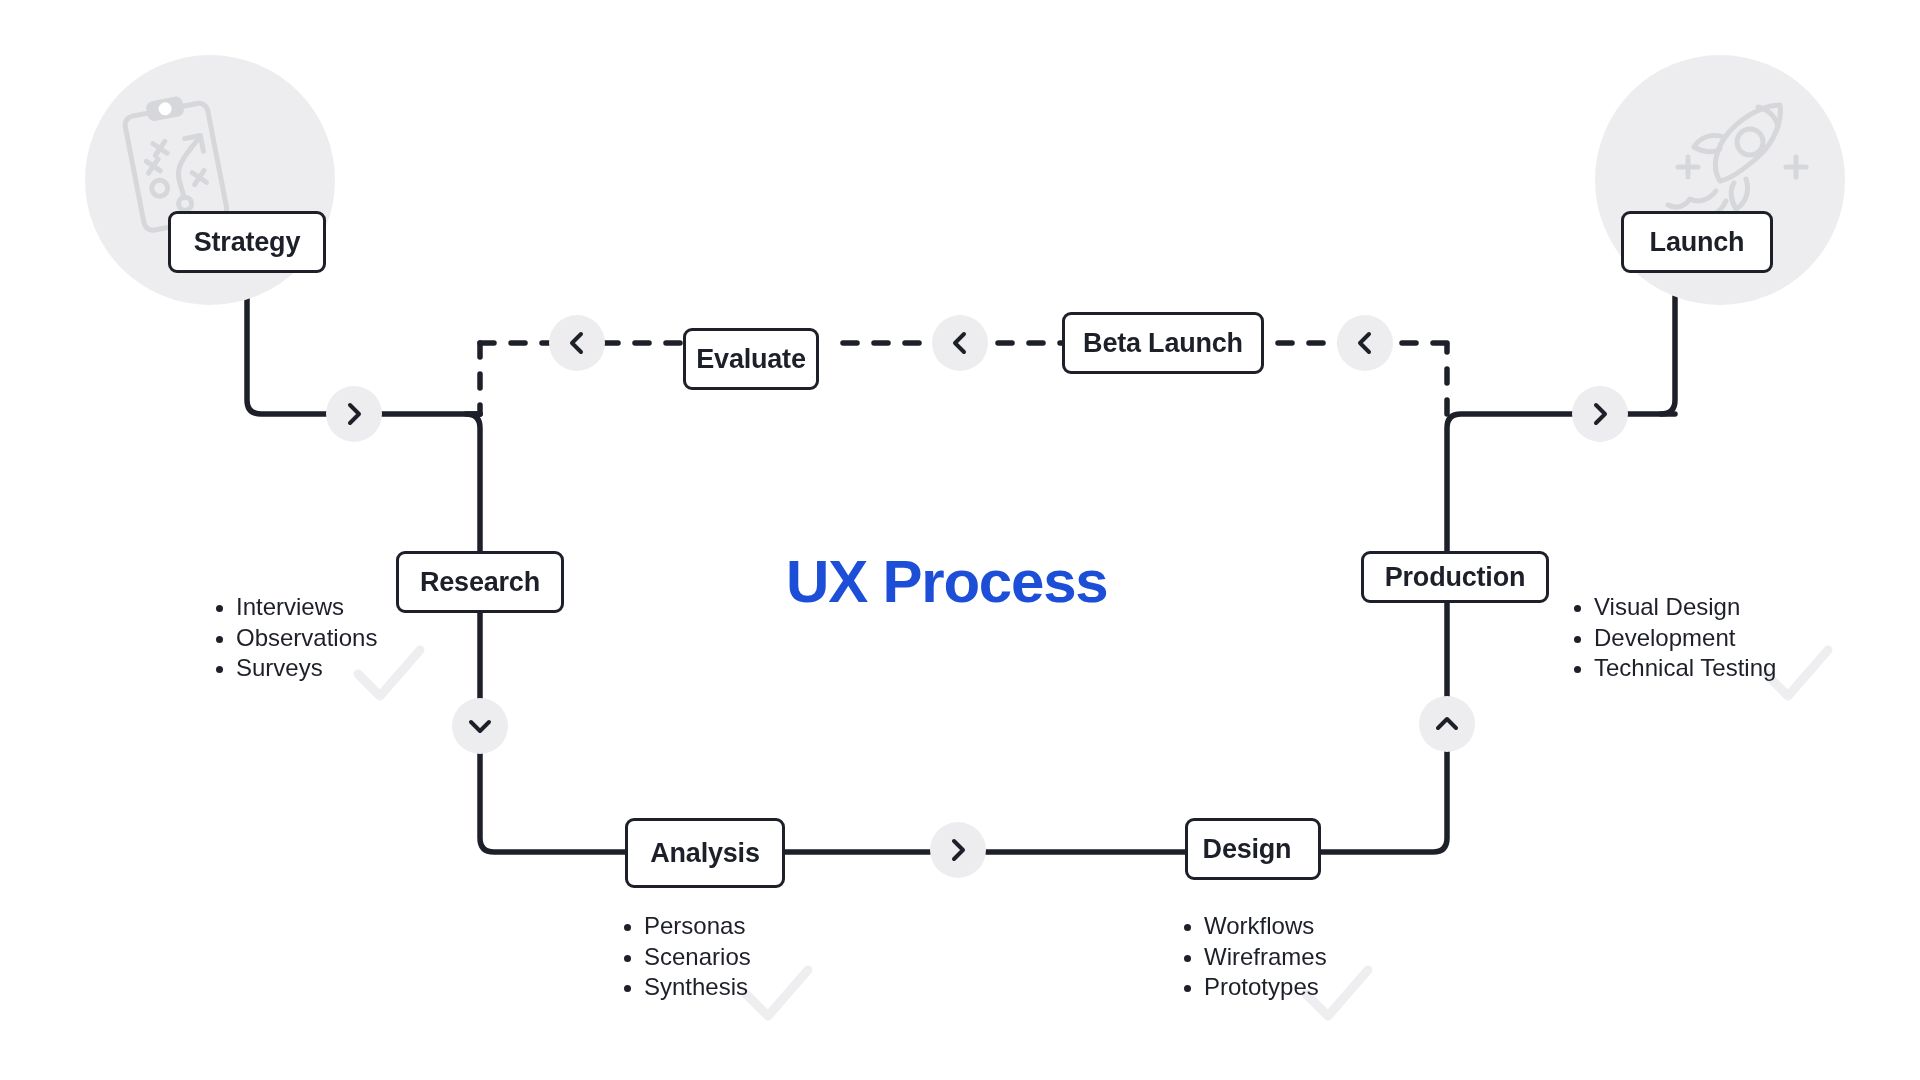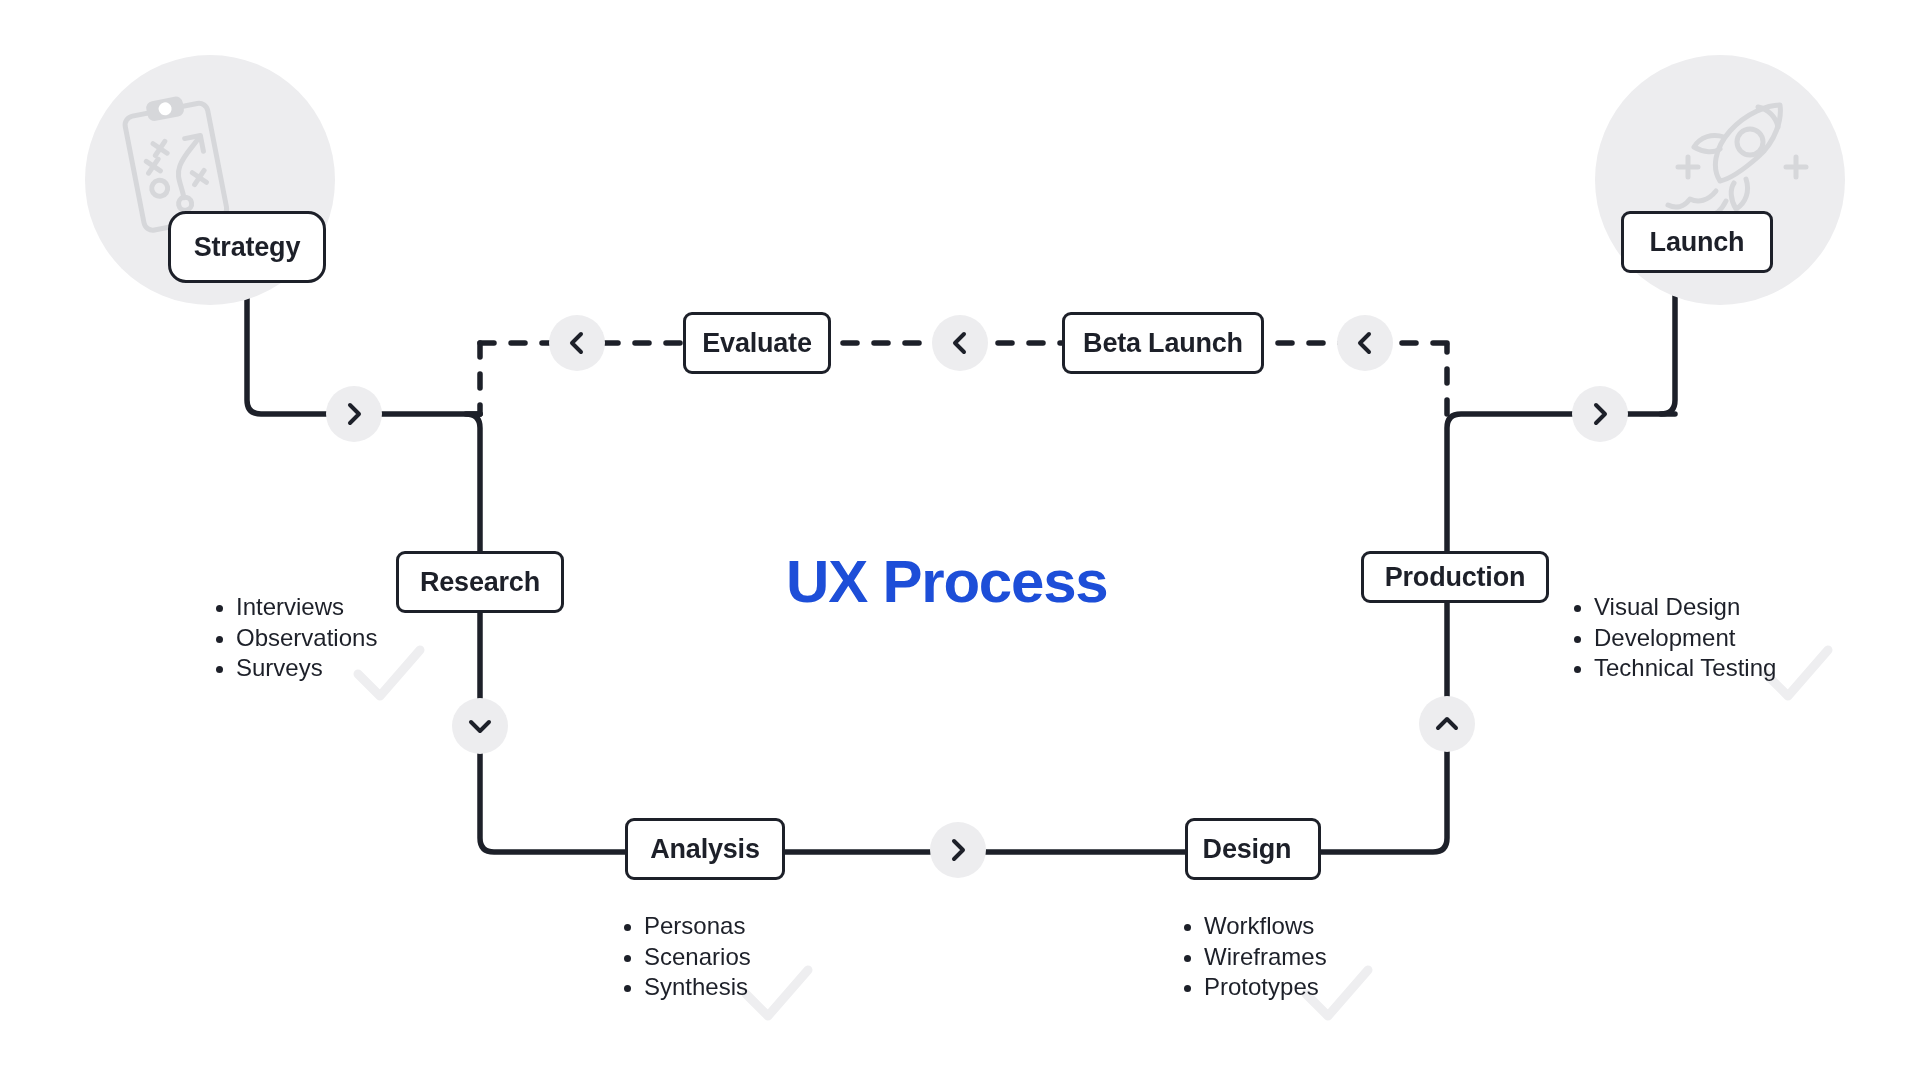--- a/index.html
+++ b/index.html
@@ -141,21 +141,21 @@
       <circle cx="58.5" cy="15" r="6.5" fill="#ffffff" stroke="none"></circle>
       <path d="M40 47 L52 59 M52 47 L40 59"></path>
       <path d="M30 63 L42 75 M42 63 L30 75"></path>
       <path d="M73 83 L85 95 M85 83 L73 95"></path>
       <circle cx="38" cy="92" r="8"></circle>
       <circle cx="60" cy="112" r="6.5"></circle>
       <path d="M60 106 C 60 92, 56 84, 62 74 C 68 64, 78 58, 86 50"></path>
       <path d="M72 48 L88 48 L88 64"></path>
     </g>
   </svg>
-  <div class="node" style="left:168px; top:211px; width:158px; height:72px;border-radius:18px;">
+  <div class="node" style="left:168px; top:211px; width:158px; height:62px;">
     <span>Strategy</span>
   </div>
 
   <div class="halo" style="left:1595px; top:55px; width:250px; height:250px;"></div>
   <svg class="halo-icon" style="left:1650px; top:95px;" width="160" height="150" viewBox="0 0 160 150" aria-hidden="true">
     <g fill="none" stroke="#d6d7da" stroke-width="5" stroke-linecap="round" stroke-linejoin="round">
       <path d="M70 86 C 62 74, 64 54, 80 36 C 96 18, 118 10, 130 10 C 132 24, 126 46, 108 62 C 92 76, 80 84, 70 86 Z"></path>
       <circle cx="100" cy="47" r="13"></circle>
       <path d="M74 42 C 62 38, 50 42, 44 52 C 54 58, 64 58, 70 54"></path>
       <path d="M96 84 C 100 96, 96 108, 86 114 C 80 104, 80 94, 84 88"></path>
@@ -164,31 +164,31 @@
       <path d="M76 106 C 70 118, 62 122, 54 120"></path>
       <path d="M88 118 C 86 130, 80 136, 72 138"></path>
       <path d="M38 62 L38 82 M28 72 L48 72"></path>
       <path d="M146 62 L146 82 M136 72 L156 72"></path>
     </g>
   </svg>
   <div class="node" style="left:1621px; top:211px; width:152px; height:62px;">
     <span>Launch</span>
   </div>
 
-  <div class="node" style="left:683px; top:312px; width:148px; height:62px;">
+  <div class="node" style="left:683px; top:328px; width:136px; height:62px;">
     <span>Evaluate</span>
   </div>
   <div class="node" style="left:1062px; top:312px; width:202px; height:62px;">
     <span>Beta Launch</span>
   </div>
 
   <div class="node" style="left:396px; top:551px; width:168px; height:62px;">
     <span>Research</span>
   </div>
-  <div class="node" style="left:625px; top:818px; width:160px; height:62px;">
+  <div class="node" style="left:625px; top:818px; width:160px; height:70px;">
     <span>Analysis</span>
   </div>
   <div class="node" style="left:1185px; top:818px; width:136px; height:62px;padding-left:6px;">
     <span>Design</span>
   </div>
   <div class="node" style="left:1361px; top:551px; width:188px; height:52px;justify-content:center;">
     <span>Production</span>
   </div>
 
   <div class="chev" style="left:326px; top:386px;">

